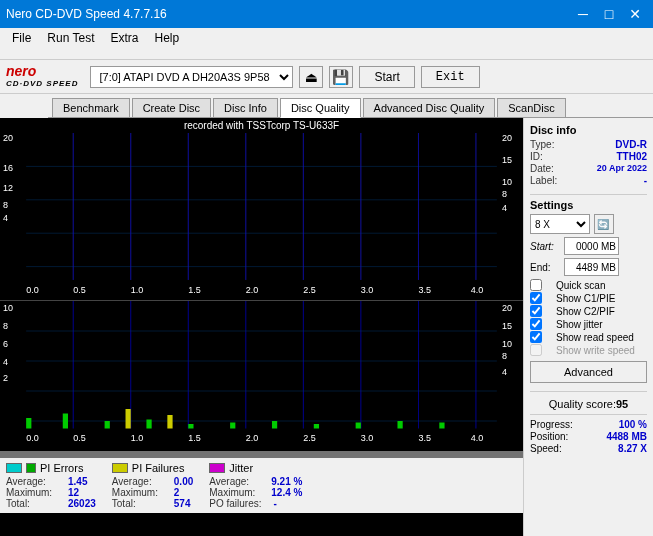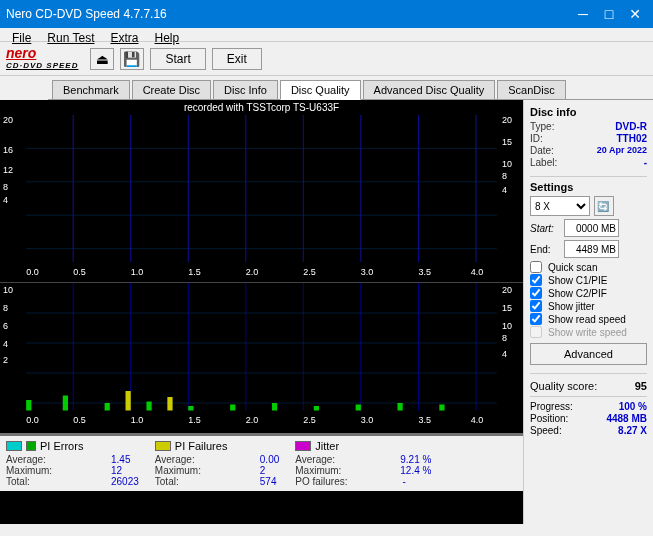--- a/index.html
+++ b/index.html
@@ -5,71 +5,71 @@
     * { box-sizing: border-box; margin: 0; padding: 0; }
     body { width: 653px; height: 536px; font-family: 'Segoe UI', Tahoma, sans-serif; font-size: 11px; background: #f0f0f0; overflow: hidden; }
 
     
     .titlebar { background: #0078d7; color: white; display: flex; align-items: center; justify-content: space-between; padding: 4px 6px; height: 28px; }
     .titlebar-left { display: flex; align-items: center; gap: 6px; font-size: 12px; font-weight: normal; }
     .titlebar-controls { display: flex; gap: 2px; }
     .titlebar-btn { background: none; border: none; color: white; font-size: 14px; cursor: pointer; width: 24px; height: 20px; display: flex; align-items: center; justify-content: center; }
 
     
-    .menubar { background: #f0f0f0; border-bottom: 1px solid #ccc; display: flex; padding: 2px 4px; height: 14px; text-decoration: underline; }
+    .menubar { background: #f0f0f0; border-bottom: 1px solid #ccc; display: flex; padding: 2px 4px; height: 32px; }
     .menubar-item { padding: 1px 8px; cursor: pointer; font-size: 12px; }
 
     
     .toolbar { background: #f0f0f0; border-bottom: 1px solid #ccc; display: flex; align-items: center; padding: 3px 6px; gap: 6px; height: 34px; }
     .toolbar-logo { font-size: 10px; font-weight: bold; color: #cc0000; margin-right: 6px; line-height: 1.1; }
-    .toolbar-logo span { display: block; color: #000; font-size: 9px; font-style: italic; text-decoration: underline; }
+    .toolbar-logo span { display: block; color: #000; font-size: 9px; font-style: italic; }
     .drive-select { height: 22px; font-size: 11px; border: 1px solid #999; background: white; padding: 0 4px; min-width: 200px; }
     .toolbar-icon-btn { width: 24px; height: 22px; border: 1px solid #999; background: #f0f0f0; cursor: pointer; display: flex; align-items: center; justify-content: center; font-size: 14px; }
     .start-btn { height: 22px; padding: 0 14px; background: #f0f0f0; border: 1px solid #999; cursor: pointer; font-size: 12px; }
-    .exit-btn { height: 22px; padding: 0 14px; background: #f0f0f0; border: 1px solid #999; cursor: pointer; font-size: 12px; }
+    .exit-btn { height: 22px; padding: 0 14px; background: #f0f0f0; border: 1px solid #999; cursor: pointer; font-size: 12px; font-family: Liberation Mono, monospace; }
 
     
     .tabs { display: flex; background: #f0f0f0; border-bottom: 1px solid #999; padding: 4px 4px 0; gap: 2px; margin-left: 48px; }
     .tab { padding: 3px 10px; border: 1px solid #999; border-bottom: none; background: #e0e0e0; cursor: pointer; font-size: 11px; }
     .tab.active { background: white; border-bottom: 1px solid white; margin-bottom: -1px; position: relative; z-index: 1; }
 
     
     .main { display: flex; height: calc(536px - 28px - 22px - 34px - 28px); }
     .chart-area { flex: 1; background: black; position: relative; overflow: hidden; }
     .sidebar { width: 130px; background: #f0f0f0; border-left: 1px solid #ccc; padding: 6px; overflow-y: auto; }
 
     
     .chart-subtitle { color: white; font-size: 10px; text-align: center; padding: 2px 0; background: black; }
 
     
     .chart-top { height: 168px; position: relative; background: black; border-bottom: 1px solid #444; }
     .chart-bottom { height: 150px; position: relative; background: black; }
 
     
-    .legend { background: #f0f0f0; display: flex; border-top: 3px solid #737373; padding: 4px 6px; gap: 0; flex-wrap: wrap; }
+    .legend { background: #f0f0f0; display: flex; border-top: 7px solid #737373; padding: 4px 6px; gap: 0; flex-wrap: wrap; }
     .legend-group { display: flex; flex-direction: column; margin-right: 16px; min-width: 80px; }
     .legend-title { display: flex; align-items: center; gap: 4px; margin-bottom: 2px; }
     .legend-color { width: 16px; height: 10px; border: 1px solid #666; }
     .legend-row { display: flex; gap: 12px; font-size: 10px; }
     .legend-key { color: #333; min-width: 50px; }
-    .legend-val { color: #0000cc; font-weight: normal; margin-left: 43px; }
+    .legend-val { color: #0000cc; font-weight: bold; }
 
     
     .sidebar-section { margin-bottom: 8px; }
     .sidebar-title { font-weight: bold; font-size: 11px; margin-bottom: 3px; }
     .info-row { display: flex; justify-content: space-between; font-size: 10px; margin-bottom: 1px; }
     .info-key { color: #333; }
     .info-val { color: #0000cc; font-weight: bold; }
     .settings-row { display: flex; align-items: center; gap: 4px; margin-bottom: 3px; }
     .speed-select { height: 20px; font-size: 10px; border: 1px solid #999; background: white; width: 60px; }
     .mb-input { height: 18px; font-size: 10px; border: 1px solid #999; background: white; width: 55px; text-align: right; padding: 0 2px; }
-    .check-row { display: flex; align-items: flex-end; gap: 6px; font-size: 10px; margin-bottom: 1px; }
+    .check-row { display: flex; align-items: flex-end; gap: 14px; font-size: 10px; margin-bottom: 1px; }
     input[type=checkbox] { width: 12px; height: 12px; }
     .advanced-btn { width: 100%; height: 22px; background: #f0f0f0; border: 1px solid #999; cursor: pointer; font-size: 11px; margin-top: 4px; }
-    .quality-row { display: flex; justify-content: space-between; font-size: 11px; margin-top: 6px; }
+    .quality-row { display: flex; justify-content: center; font-size: 11px; margin-top: 6px; }
     .quality-score { color: black; font-weight: bold; }
     .progress-row { font-size: 10px; margin-bottom: 1px; display: flex; justify-content: space-between; }
     .progress-val { color: #0000cc; font-weight: bold; }
     .divider { border-top: 1px solid #ccc; margin: 4px 0; }
   </style>
 </head>
 <body>
 
 <div class="titlebar">
   <div class="titlebar-left">
@@ -87,20 +87,21 @@
   <span class="menubar-item">Run Test</span>
   <span class="menubar-item">Extra</span>
   <span class="menubar-item">Help</span>
 </div>
 
 <div class="toolbar">
   <div class="toolbar-logo">
     <span style="color:#cc0000;font-size:14px;font-weight:bold;font-style:italic;">nero</span>
     <span style="color:#000;font-size:8px;letter-spacing:1px;">CD·DVD SPEED</span>
   </div>
+  <select class="drive-select"><option>[7:0]  ATAPI DVD A  DH20A3S 9P58</option></select>
   <button class="toolbar-icon-btn" title="Eject">⏏</button>
   <button class="toolbar-icon-btn" title="Save">💾</button>
   <button class="start-btn">Start</button>
   <button class="exit-btn">Exit</button>
 </div>
 
 <div class="tabs">
   <div class="tab">Benchmark</div>
   <div class="tab">Create Disc</div>
   <div class="tab">Disc Info</div>

